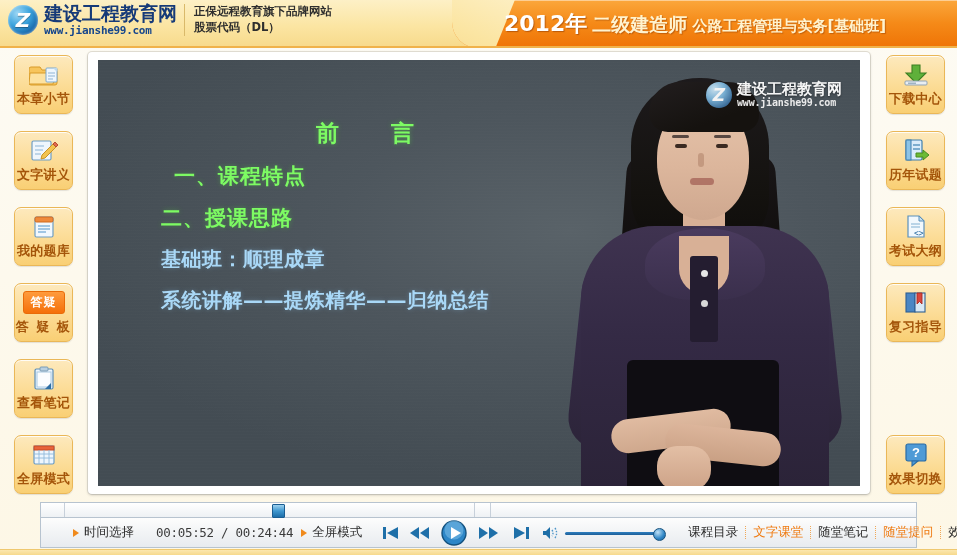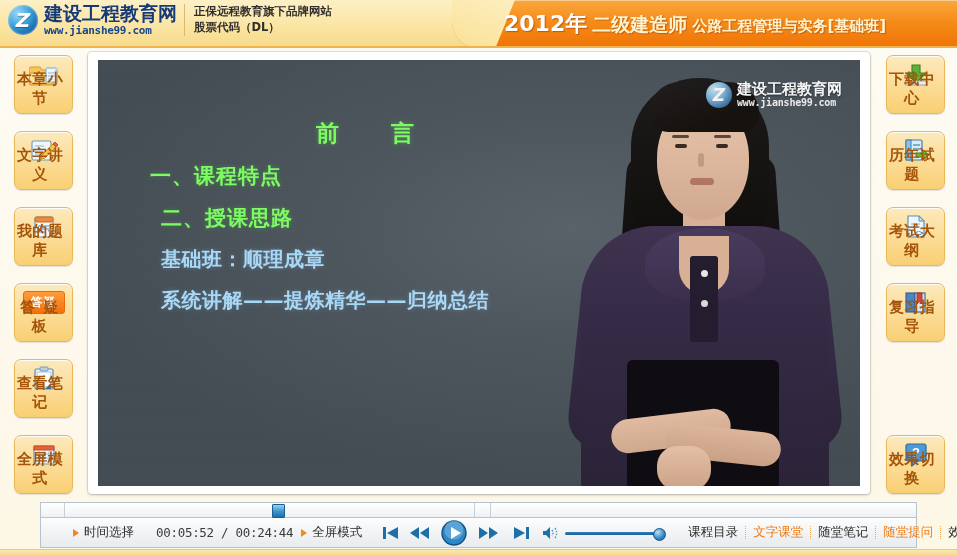--- a/index.html
+++ b/index.html
@@ -55,22 +55,22 @@
   .side-r{right:0;width:84px;}
   .sbtn{position:absolute;width:57px;height:57px;
     background:linear-gradient(180deg,#fde9bd 0%,#fcdd99 48%,#f9cf74 100%);
     border:1px solid #eab757;border-radius:7px;
     box-shadow:0 1px 1px rgba(0,0,0,.10),inset 0 1px 0 rgba(255,255,255,.85);
     cursor:pointer;}
   .side-l .sbtn{left:14px;}
   .side-r .sbtn{left:13px;}
   .sbtn .ico{position:absolute;left:0;right:0;top:5px;height:26px;
     display:flex;align-items:center;justify-content:center;}
-  .sbtn .lbl{position:absolute;left:0;right:7px;bottom:5px;text-align:center;
-    font-size:15px;color:#a4550a;font-weight:bold;letter-spacing:.3px;
+  .sbtn .lbl{position:absolute;left:0;right:0;bottom:5px;text-align:center;
+    font-size:13px;color:#a4550a;font-weight:bold;letter-spacing:.3px;
     font-family:"DejaVu Sans","Liberation Sans",sans-serif;}
   .sbtn .lbl.wide{letter-spacing:1.5px;}
   .badge-dy{display:inline-block;background:linear-gradient(180deg,#ff9b3c,#f4700a);
     color:#fff;font-size:12px;font-weight:bold;padding:2px 7px;border-radius:3px;
     border:1px solid #e96b08;letter-spacing:1px;}
 
   
   .vwrap{position:absolute;left:88px;top:52px;width:782px;height:442px;
     background:#ffffff;border-radius:4px;
     box-shadow:0 1px 3px rgba(0,0,0,.22),0 0 0 1px #e6e2d6;}
@@ -79,21 +79,21 @@
   .vid-bg{position:absolute;inset:0;
     background:
       radial-gradient(ellipse 70% 60% at 62% 40%, #596268 0%, #4d565d 45%, #434c53 100%);}
   .vid-noise{position:absolute;inset:0;opacity:.25;
     background-image:repeating-linear-gradient(0deg,rgba(255,255,255,.035) 0 1px,transparent 1px 3px);}
   .slide-title{position:absolute;left:218px;top:58px;font-size:23px;color:#7dfb63;
     font-weight:bold;letter-spacing:2px;text-shadow:0 0 5px rgba(90,255,60,.35);}
   .slide-ln{position:absolute;font-weight:bold;white-space:nowrap;}
   .ln-g{color:#7dfb63;text-shadow:0 0 5px rgba(90,255,60,.3);}
   .ln-b{color:#a9d8f7;text-shadow:0 0 5px rgba(150,210,255,.3);}
-  .ln1{left:52px;top:102px;font-size:21px;letter-spacing:1px;}
+  .ln1{left:76px;top:102px;font-size:21px;letter-spacing:1px;}
   .ln2{left:63px;top:144px;font-size:21px;letter-spacing:1px;}
   .ln3{left:63px;top:186px;font-size:20px;letter-spacing:.5px;}
   .ln4{left:63px;top:227px;font-size:20px;letter-spacing:.5px;}
 
   .wmark{position:absolute;right:18px;top:22px;display:flex;align-items:center;
     opacity:.95;}
   .wmark .wm-circle{width:26px;height:26px;border-radius:50%;
     background:radial-gradient(circle at 32% 28%,#cfe8f7 0%,#7fb8dd 40%,#3c6f9e 78%,#24496e 100%);
     position:relative;}
   .wmark .wm-circle:after{content:"Z";position:absolute;inset:0;color:#fff;font-size:17px;

